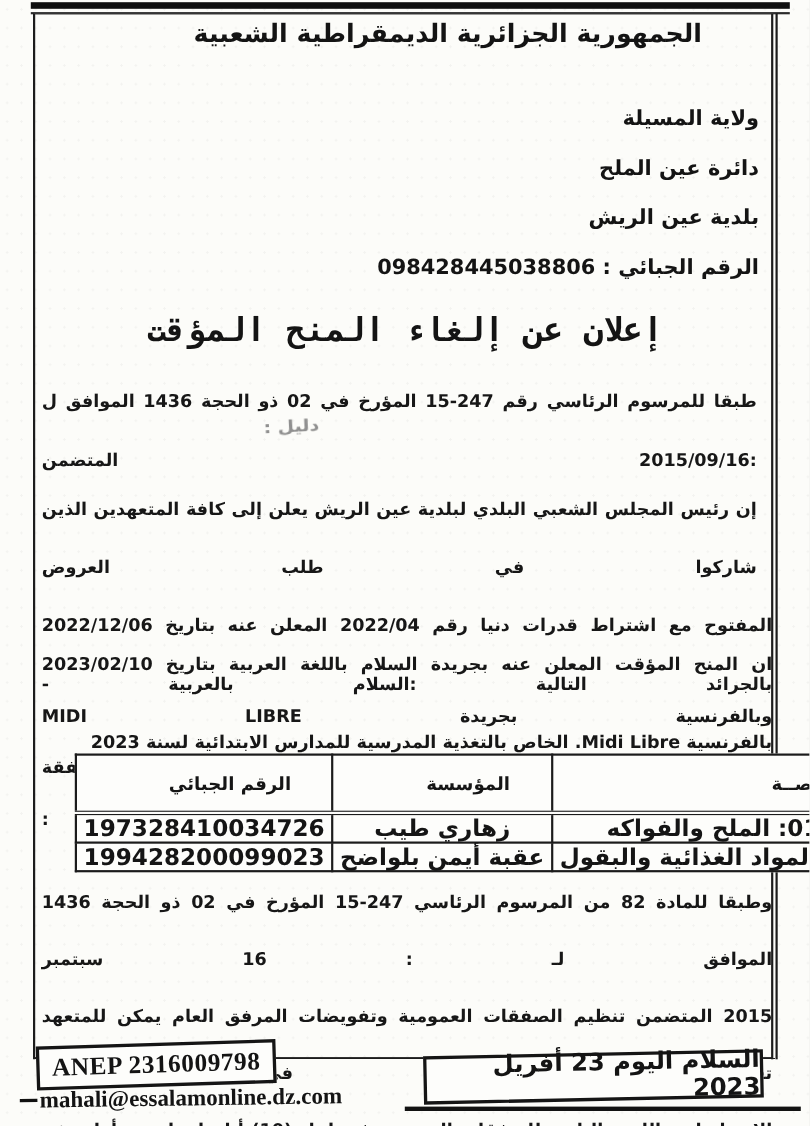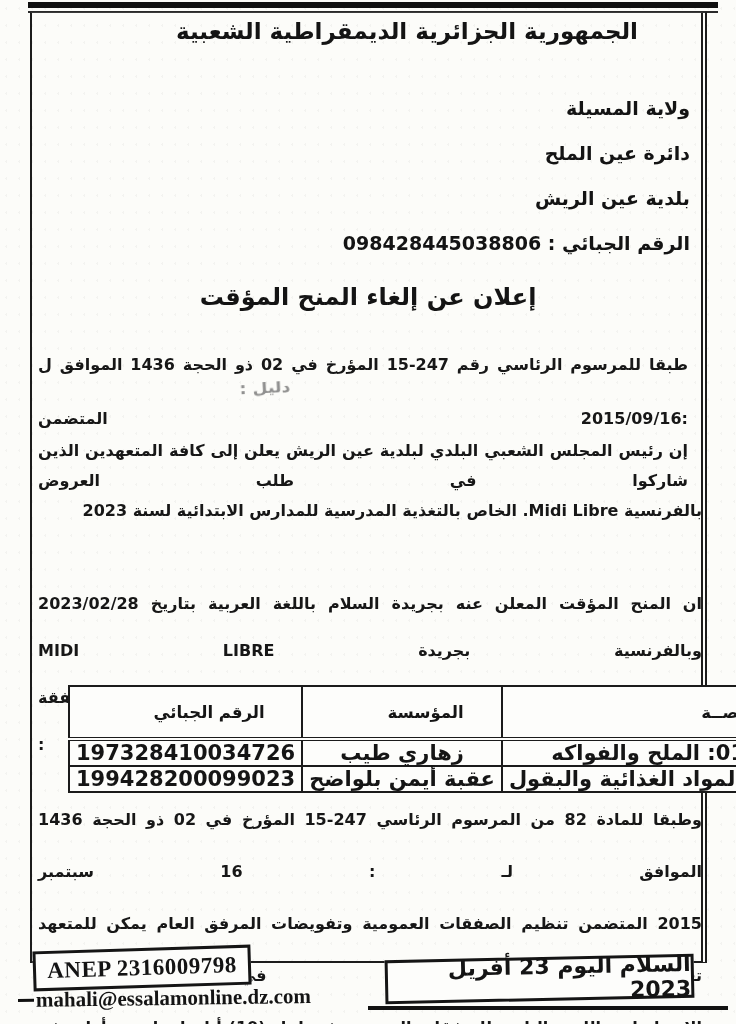--- a/index.html
+++ b/index.html
@@ -38,28 +38,28 @@
     font-size:19px;font-weight:bold;line-height:45px;white-space:nowrap;
   }
   .smudge{
     position:absolute;top:381px;left:172px;width:110px;
     direction:rtl;font-size:15px;font-weight:bold;color:#6d6d6d;
     filter:blur(0.6px);opacity:.75;transform:rotate(-3deg) scaleX(1.15);
   }
   .doc-title{
     position:absolute;top:283px;left:30px;width:676px;
     text-align:center;direction:rtl;
-    font-size:24px;font-weight:bold;
+    font-size:30px;font-weight:bold;font-family:Liberation Mono, monospace;
   }
   .body-text{
     position:absolute;left:38px;width:664px;
     direction:rtl;font-size:16px;font-weight:bold;color:#171717;
   }
   .p1{top:338px;line-height:54px;}
-  .p2{top:436px;line-height:30px;}
+  .p2{top:436px;line-height:53px;}
   .p3{top:580px;line-height:47px;}
   .p4{top:794px;line-height:52px;}
   .line{width:100%;}
   .line.full{text-align:justify;text-align-last:justify;}
   .line.end{text-align:right;}
   .indent1{padding-right:14px;box-sizing:border-box;margin-left:34px;}
   
   .lots-table{
     position:absolute;top:685px;left:68px;width:613px;
     border-collapse:collapse;direction:rtl;
@@ -120,25 +120,26 @@
   <div class="doc-title">إعلان عن إلغاء المنح المؤقت</div>
 
   <div class="body-text p1">
     <div class="line full indent1">طبقا للمرسوم الرئاسي رقم 247-15 المؤرخ في 02 ذو الحجة 1436 الموافق ل :2015/09/16 المتضمن</div>
   </div>
 
   <div class="smudge">دليل :</div>
 
   <div class="body-text p2">
     <div class="line full indent1">إن رئيس المجلس الشعبي البلدي لبلدية عين الريش يعلن إلى كافة المتعهدين الذين شاركوا في طلب العروض</div>
+    <div class="line full">المفتوح مع اشتراط قدرات دنيا رقم 2022/04 المعلن عنه بتاريخ 2022/12/06 بالجرائد التالية :السلام بالعربية -</div>
     <div class="line end">بالفرنسية Midi Libre. الخاص بالتغذية المدرسية للمدارس الابتدائية لسنة 2023</div>
   </div>
 
   <div class="body-text p3">
-    <div class="line full">ان المنح المؤقت المعلن عنه بجريدة السلام باللغة العربية بتاريخ 2023/02/28 وبالفرنسية بجريدة MIDI LIBRE</div>
+    <div class="line full">ان المنح المؤقت المعلن عنه بجريدة السلام باللغة العربية بتاريخ 2023/02/10 وبالفرنسية بجريدة MIDI LIBRE</div>
     <div class="line full">قد تم إلغاءه بسبب رفض لجنة الصفقات البلدية التأشيرة على مشروعي الصفقة الخاصين بالمتعهدين :</div>
   </div>
 
   <table class="lots-table">
     <colgroup>
       <col style="width:50%">
         <col style="width:21%">
         <col style="width:29%">
     </colgroup>
     <thead>

